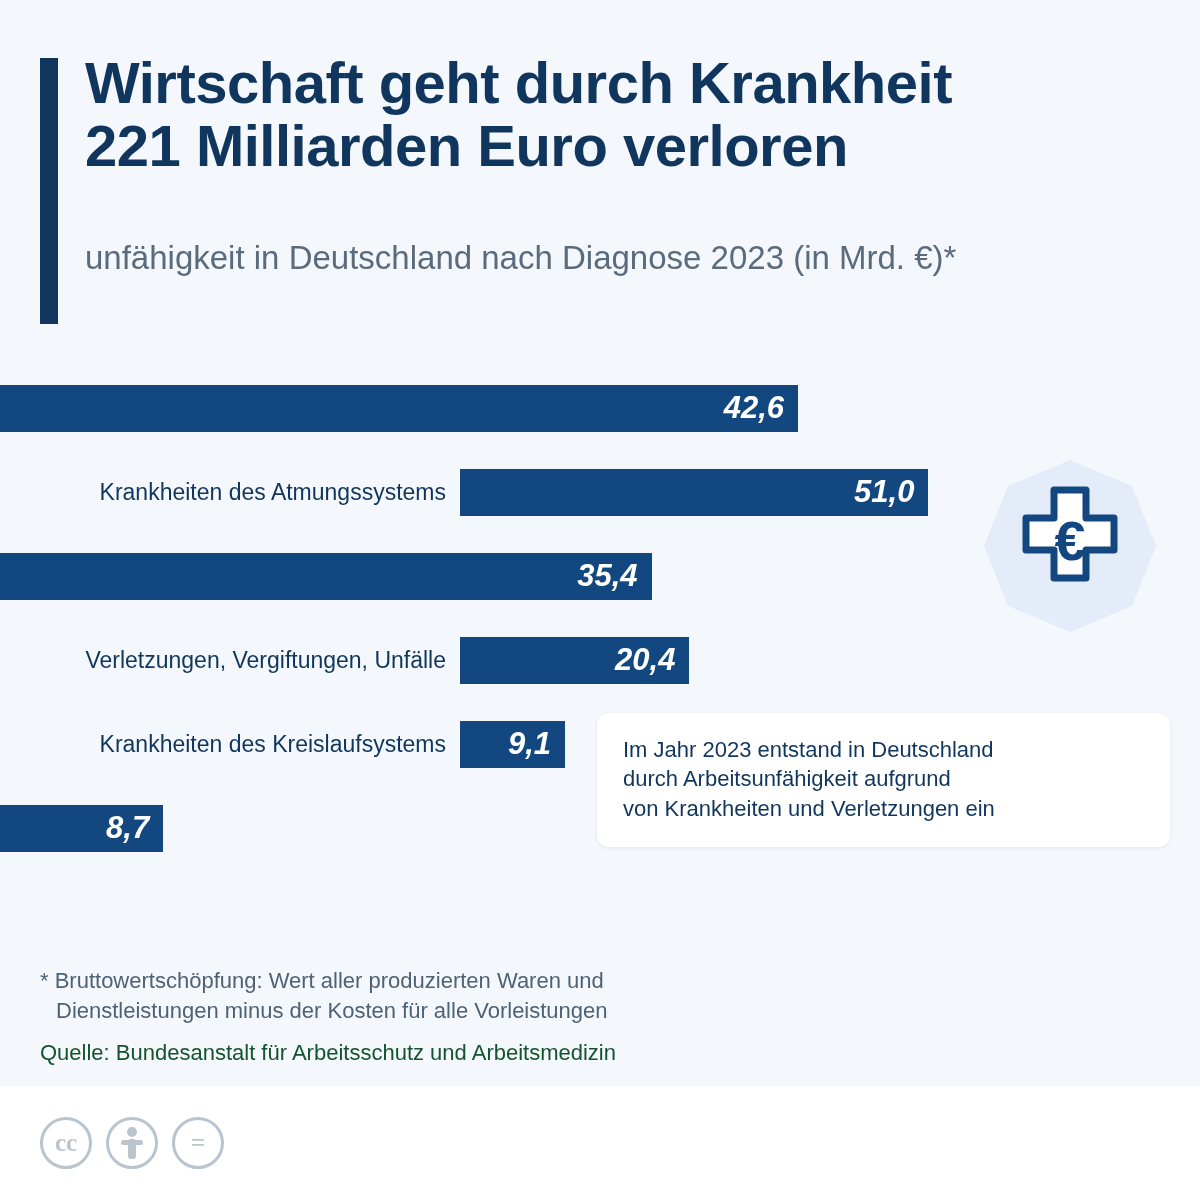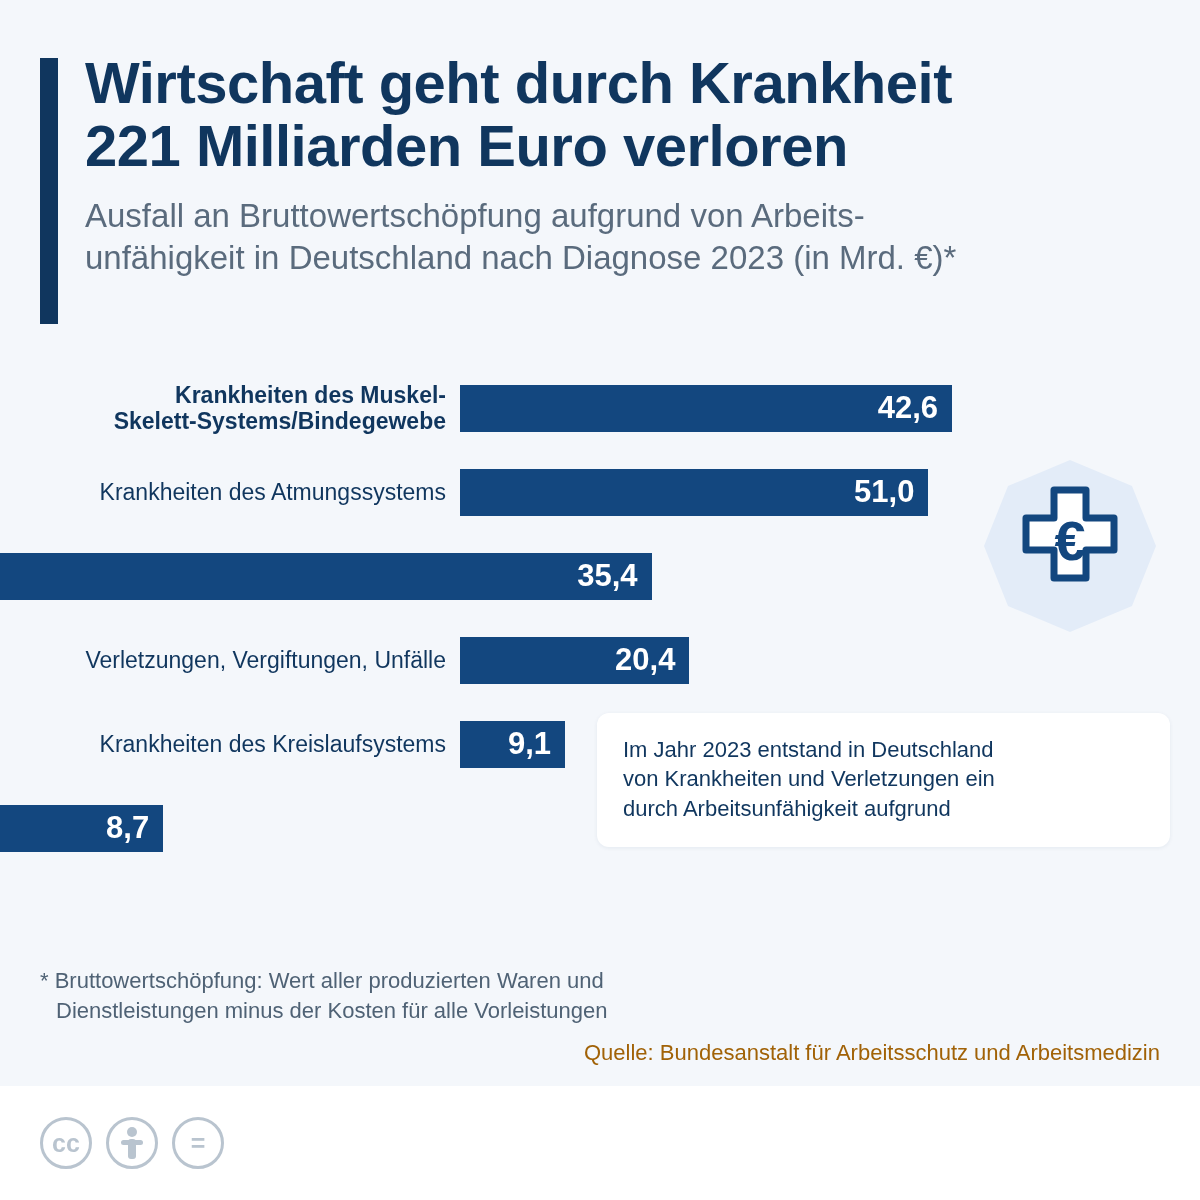--- a/index.html
+++ b/index.html
@@ -76,20 +76,21 @@
   .bar {
     height: 47px;
     background: #13477f;
     display: flex;
     align-items: center;
     justify-content: flex-end;
     padding-right: 14px;
     color: #ffffff;
     font-size: 31px;
     font-weight: bold;
+    font-style: italic;
   }
   .bar.muted { background: #9fb0bd; }
 
   
   .badge {
     position: absolute;
     right: 40px;
     top: 108px;
     width: 180px; height: 180px;
     z-index: 1;
@@ -123,33 +124,33 @@
   .footnote {
     font-size: 22px;
     line-height: 1.36;
     color: #4f6舟;
     color: #4f6275;
   }
   .footnote.indent { padding-left: 16px; }
   .source {
     margin-top: 14px;
     font-size: 22px;
-    color: #a16207;
-    text-align: right;
+    color: #14532d;
   }
 
   
   .footer {
     position: relative;
     height: 114px;
     background: #ffffff;
     display: flex;
     align-items: center;
     justify-content: space-between;
     padding: 0 40px;
+    font-family: Liberation Serif, serif;
   }
   .cc-icons { display: flex; gap: 14px; align-items: center; }
   .cc-circle {
     width: 52px; height: 52px;
     border: 3px solid #b9c4cf;
     border-radius: 50%;
     display: flex; align-items: center; justify-content: center;
     color: #b9c4cf;
     font-size: 25px;
     font-weight: bold;
@@ -169,41 +170,37 @@
 <div id="infographic">
 
   <div class="header">
     <div class="header-accent"></div>
     <div class="header-text">
       <h1 class="title">
         <span>Wirtschaft geht durch Krankheit</span><br>
         <span>221 Milliarden Euro verloren</span>
       </h1>
       <h2 class="subtitle">
-        <span>Ausfall an Bruttowertschöpfung aufgrund von Arbeits-</span><br>
+        <br>
         <span>unfähigkeit in Deutschland nach Diagnose 2023 (in Mrd. €)*</span>
       </h2>
     </div>
   </div>
 
   <div class="chart-area">
 
     <div class="badge">
       <svg viewBox="0 0 180 180" width="180" height="180" aria-hidden="true">
         <path d="M90 4 L152 30 L176 90 L152 150 L90 176 L28 150 L4 90 L28 30 Z" fill="#e3ecf8"></path>
         <path d="M74 34 h32 v28 h28 v32 h-28 v28 h-32 v-28 h-28 v-32 h28 z" fill="#ffffff" stroke="#13477f" stroke-width="7" stroke-linejoin="round"></path>
         <text x="90" y="104" text-anchor="middle" font-family="Liberation Sans, sans-serif" font-size="56" font-weight="bold" fill="#13477f">€</text>
       </svg>
     </div>
 
     <div class="row">
-      <div class="row-label bold">
-        <span>Krankheiten des Muskel-</span><br>
-        <span>Skelett-Systems/Bindegewebe</span>
-      </div>
       <div class="bar-wrap">
         <div class="bar" style="width:66.5%">
           <span>42,6</span>
         </div>
       </div>
     </div>
 
     <div class="row">
       <div class="row-label">
         <span>Krankheiten des Atmungssystems</span>
@@ -249,22 +246,22 @@
       <div class="bar-wrap">
         <div class="bar" style="width:13.6%">
           <span>8,7</span>
         </div>
       </div>
     </div>
 
 
     <div class="callout">
       <p>Im Jahr 2023 entstand in Deutschland</p>
+      <p>durch Arbeitsunfähigkeit aufgrund</p>
       <p>von Krankheiten und Verletzungen ein</p>
-      <p>durch Arbeitsunfähigkeit aufgrund</p>
     </div>
   </div>
 
   <div class="footnotes">
     <div class="footnote">* Bruttowertschöpfung: Wert aller produzierten Waren und</div>
     <div class="footnote indent">Dienstleistungen minus der Kosten für alle Vorleistungen</div>
     <div class="source">Quelle: Bundesanstalt für Arbeitsschutz und Arbeitsmedizin</div>
   </div>
 
   <div class="footer">

